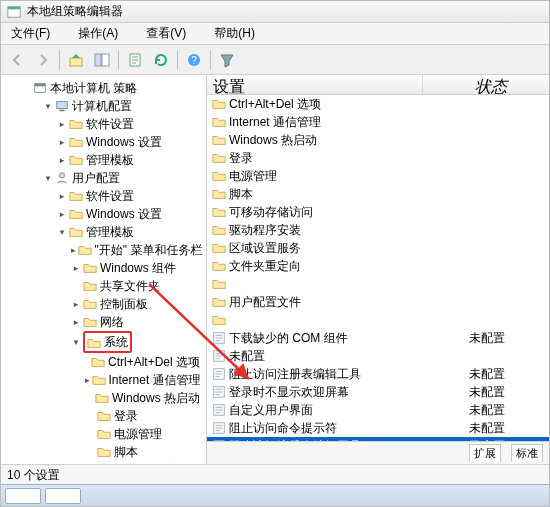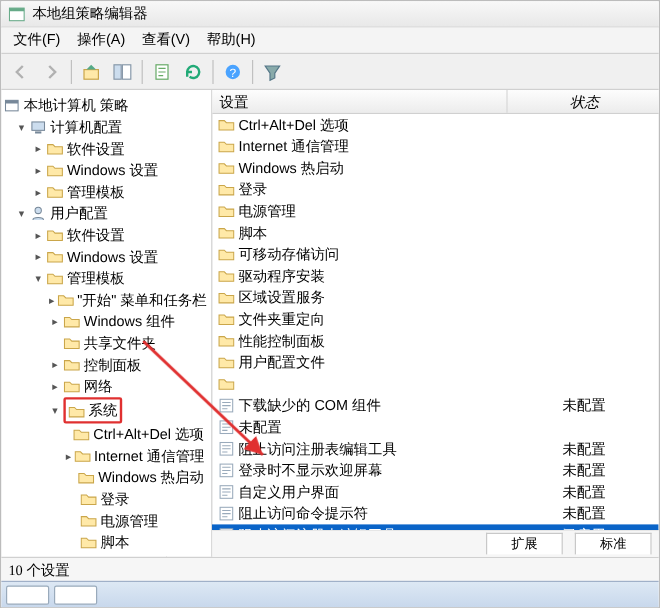--- a/index.html
+++ b/index.html
@@ -1,46 +1,46 @@
 <!DOCTYPE html>
 <html><head>
 <meta charset="utf-8">
 <style>
   * { box-sizing: border-box; margin: 0; padding: 0; }
   body { font-family: "Microsoft YaHei", "SimSun", sans-serif; font-size: 12px; background: #fff; width: 550px; height: 507px; overflow: hidden; display: flex; flex-direction: column; border: 1px solid #bcbcbc; }
   .titlebar { background: linear-gradient(#f8f8f8,#e8e8e8); border-bottom: 1px solid #d0d0d0; height: 22px; display: flex; align-items: center; padding: 0 6px; gap: 6px; }
   .titlebar .icon { width: 14px; height: 14px; }
-  .menubar { background: #f4f4f4; border-bottom: 1px solid #d0d0d0; height: 22px; display: flex; align-items: center; padding: 0 4px; gap: 2px; }
+  .menubar { background: #f4f4f4; border-bottom: 1px solid #d0d0d0; height: 22px; display: flex; align-items: center; padding: 0 4px; gap: 16px; }
   .menubar span { padding: 2px 6px; cursor: default; }
   .toolbar { background: #f0f0f0; border-bottom: 1px solid #d0d0d0; height: 30px; display: flex; align-items: center; padding: 0 4px; gap: 2px; }
   .tbtn { width: 24px; height: 24px; display: flex; align-items: center; justify-content: center; border: 1px solid transparent; border-radius: 2px; }
   .tbtn svg { width: 16px; height: 16px; }
   .tsep { width: 1px; height: 20px; background: #c0c0c0; margin: 0 2px; }
   .disabled { opacity: 0.4; }
   .body { flex: 1; display: flex; min-height: 0; }
   .treepane { width: 176px; border-right: 1px solid #d0d0d0; overflow: auto; padding: 2px; display: flex; flex-direction: column; }
   .tree { font-size: 12px; line-height: 18px; padding: 2px 0; }
   .node { display: flex; align-items: center; white-space: nowrap; padding-right: 4px; }
   .tw { width: 10px; height: 10px; margin-right: 2px; display: inline-flex; align-items: center; justify-content: center; font-size: 9px; color: #555; cursor: pointer; }
   .fld, .gear, .cfg { width: 14px; height: 14px; margin-right: 3px; flex-shrink: 0; }
   .lbl { cursor: default; }
   .hl { border: 2px solid #e03030; padding: 0 2px; border-radius: 2px; }
   .listpane { flex: 1; display: flex; flex-direction: column; min-width: 0; }
-  .colhead { display: flex; background: linear-gradient(#fdfdfd,#ececec); border-bottom: 1px solid #d0d0d0; height: 20px; font-size: 12px; gap: 46px; }
+  .colhead { display: flex; background: linear-gradient(#fdfdfd,#ececec); border-bottom: 1px solid #d0d0d0; height: 20px; font-size: 16px; gap: 46px; }
   .colhead .c1 { flex: 1; padding: 2px 6px; border-right: 1px solid #d8d8d8; }
   .colhead .c2 { width: 80px; padding: 2px 6px; font-style: italic; }
   .rows { flex: 1; overflow: auto; }
   .row { display: flex; align-items: center; height: 18px; padding: 0 2px; }
   .row .ricon { width: 14px; height: 14px; margin: 0 3px; flex-shrink: 0; }
   .row .rname { flex: 1; white-space: nowrap; overflow: hidden; text-overflow: ellipsis; }
   .row .rstate { width: 78px; }
   .row.selected { background: #0a64c8; color: #fff; }
   .bottombar { border-top: 1px solid #d0d0d0; padding: 2px 6px; display: flex; justify-content: flex-end; align-items: center; font-size: 11px; gap: 10px; background: #f6f6f6; }
-  .tab { padding: 1px 20px; border: 1px solid #c8c8c8; border-bottom: none; background: #fff; }
-  .status { border-top: 1px solid #d0d0d0; height: 20px; font-size: 12px; padding: 2px 6px; background: #f6f6f6; font-family: Liberation Serif, serif; }
+  .tab { padding: 1px 4px; border: 1px solid #c8c8c8; border-bottom: none; background: #fff; }
+  .status { border-top: 1px solid #d0d0d0; height: 20px; font-size: 12px; padding: 2px 6px; background: #f6f6f6; }
   .taskbar { height: 22px; background: linear-gradient(#dde8f4,#c8d8ec); border-top: 1px solid #a0b0c8; display: flex; align-items: center; padding: 0 4px; gap: 4px; }
   .taskbtn { width: 36px; height: 16px; background: #fff; border: 1px solid #9ab; border-radius: 2px; }
   .arrow-svg { position: absolute; left: 118px; top: 209px; pointer-events: none; }
 </style>
 </head>
 <body>
 
 <div class="titlebar">
   <svg class="icon" viewBox="0 0 16 16">
       <rect x="1" y="2" width="14" height="12" fill="#fff" stroke="#6a8" stroke-width="1"></rect>
@@ -101,21 +101,21 @@
       </svg>
     </div>
   <div class="tsep"></div>
   <div class="tbtn">
       <svg viewBox="0 0 16 16">
         <path d="M2 3h12L10 9v4l-4 2V9Z" fill="#8aa" stroke="#578"></path>
       </svg>
     </div>
 </div>
 
-<div class="body" style="position:relative;">
+<div class="body" style="position:relative;margin-left:30px;">
 
   <div class="treepane">
     <div class="tree">
       <div class="node" style="padding-left:0px">
         <svg class="gear" viewBox="0 0 16 16">
             <rect x="2" y="3" width="12" height="10" fill="#fff" stroke="#789"></rect>
             <rect x="2" y="3" width="12" height="3" fill="#789"></rect>
           </svg>
         <span class="lbl">本地计算机 策略</span>
       </div>
@@ -356,21 +356,20 @@
           <svg class="ricon" viewBox="0 0 16 16">
             <path d="M1 4h5l2 2h7v7H1z" fill="#ffe9a8" stroke="#caa64a"></path>
           </svg>
           <span class="rname">文件夹重定向</span>
           <span class="rstate"></span>
         </div>
         <div class="row">
           <svg class="ricon" viewBox="0 0 16 16">
             <path d="M1 4h5l2 2h7v7H1z" fill="#ffe9a8" stroke="#caa64a"></path>
           </svg>
-          <span class="rname">性能控制面板</span>
           <span class="rstate"></span>
         </div>
         <div class="row">
           <svg class="ricon" viewBox="0 0 16 16">
             <path d="M1 4h5l2 2h7v7H1z" fill="#ffe9a8" stroke="#caa64a"></path>
           </svg>
           <span class="rname">用户配置文件</span>
           <span class="rstate"></span>
         </div>
         <div class="row">

